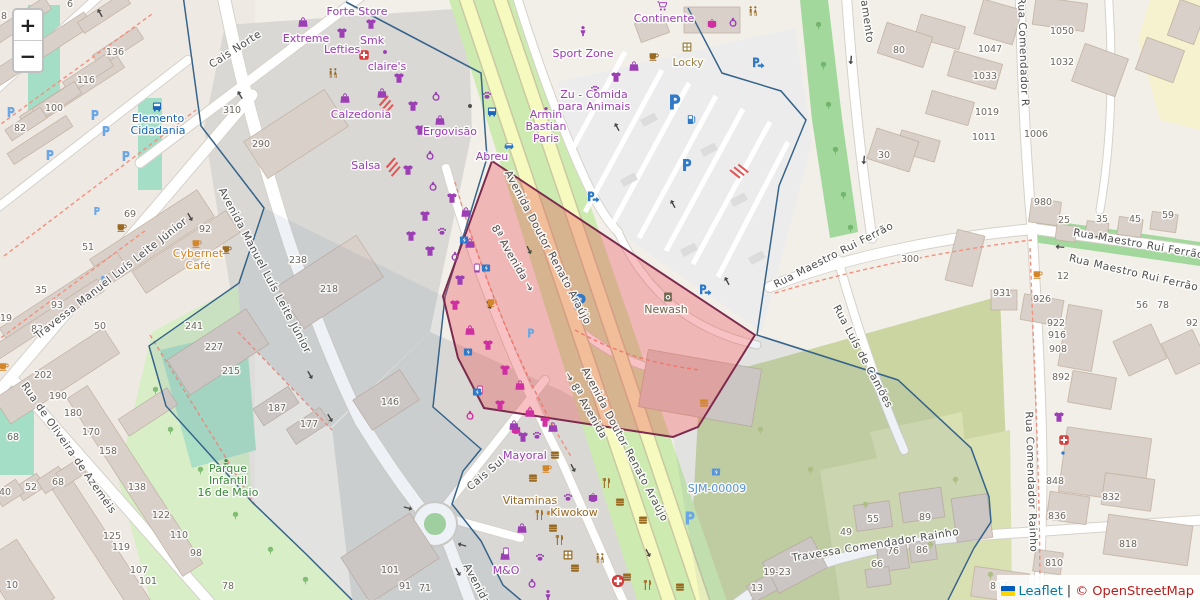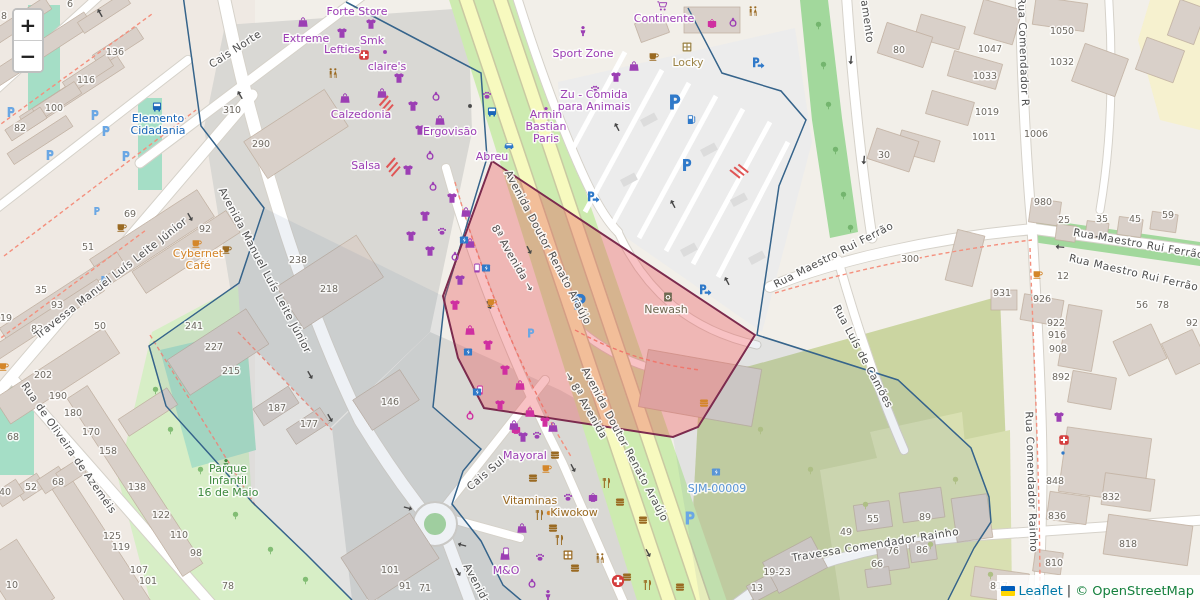--- a/index.html
+++ b/index.html
@@ -11,21 +11,21 @@
   .zoom-ctl{position:absolute;top:8px;left:12px;width:28px;border:2px solid rgba(0,0,0,.25);
     border-radius:5px;background:#fff;z-index:20;overflow:hidden;}
   .zoom-btn{display:block;width:28px;height:30px;line-height:30px;text-align:center;
     font-size:20px;font-weight:bold;color:#222;background:#fff;cursor:pointer;}
   .zoom-btn:first-child{border-bottom:1px solid #ccc;}
   
   .attrib{position:absolute;right:0;bottom:0;background:rgba(255,255,255,.85);
     font-size:13px;color:#333;padding:8px 6px 2px 4px;z-index:20;display:flex;align-items:center;gap:4px;}
   .attrib a{text-decoration:none;}
   .lf-link{color:#0078A8;cursor:pointer;}
-  .osm-link{color:#15803d;cursor:pointer;}
+  .osm-link{color:#b91c1c;cursor:pointer;}
   .ua-flag{display:inline-block;width:14px;height:10px;border-radius:1px;overflow:hidden;
     background:linear-gradient(to bottom,#005BBB 0 50%,#FFD500 50% 100%);}
 </style>
 </head>
 <body>
 
 <div class="map-wrap">
 
   <svg id="map-svg" width="1200" height="600" viewBox="0 0 1200 600" style="position:absolute;top:0;left:0;">
     <defs>

